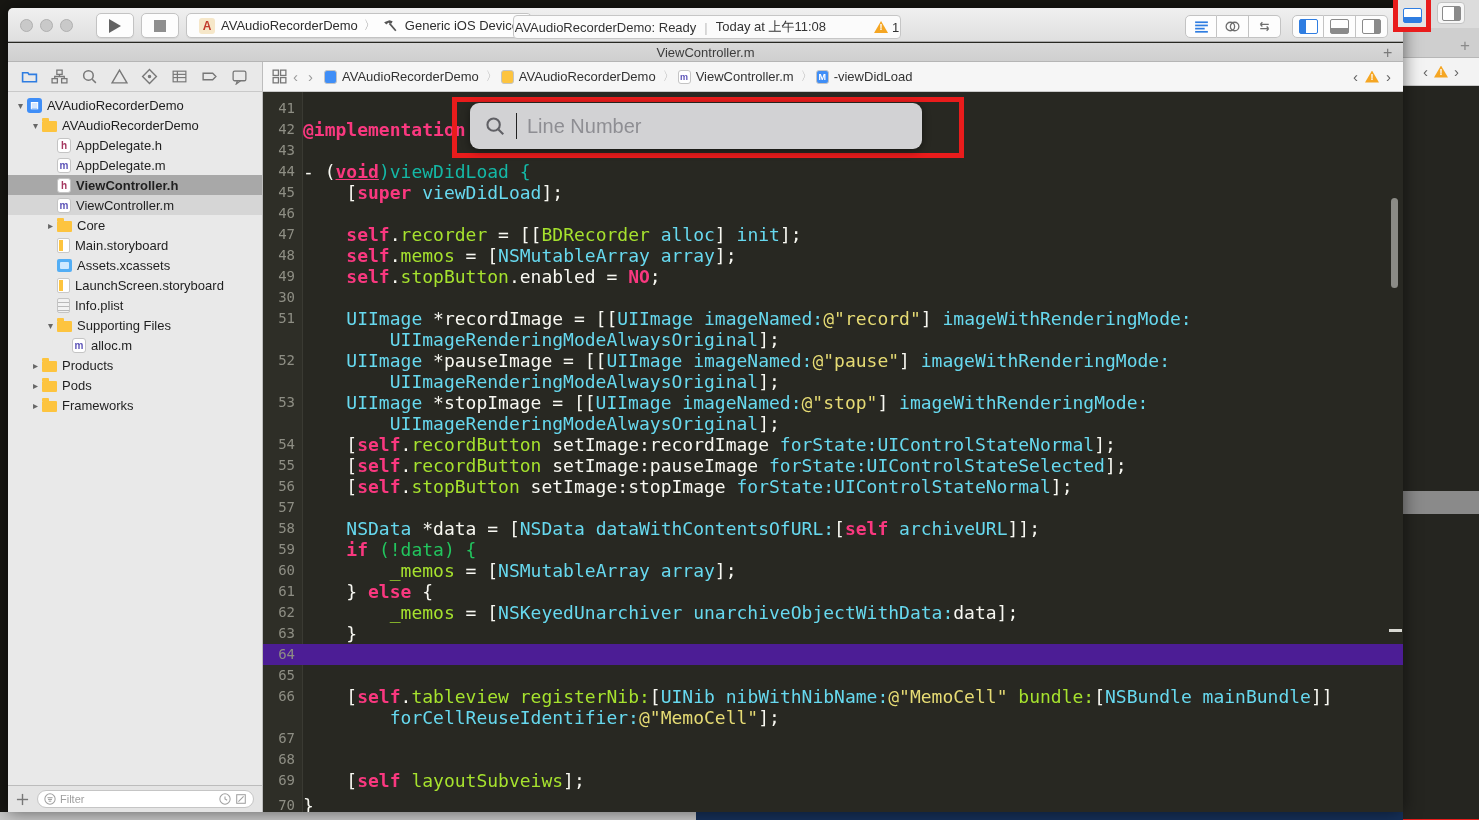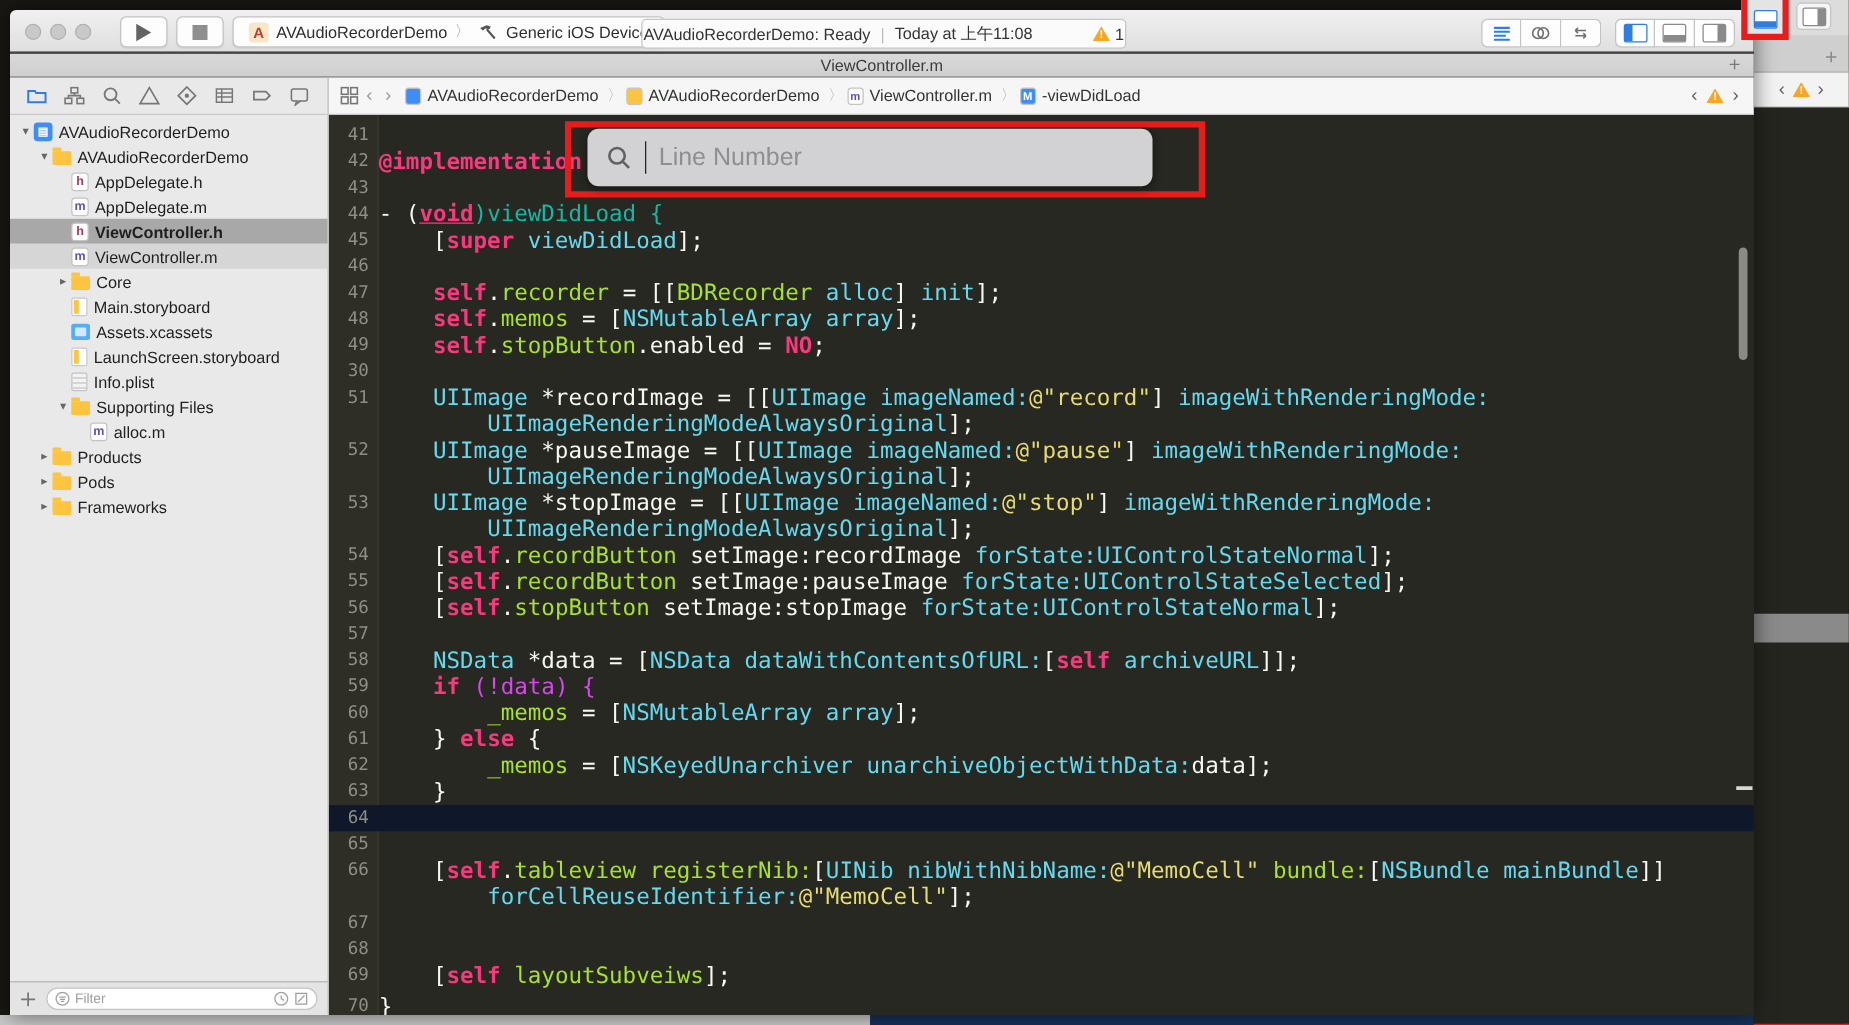--- a/index.html
+++ b/index.html
@@ -105,21 +105,21 @@
             font-size:11px; color:#9f9f9f; }
   .ffield .grow { flex:1; }
 
   
   .editor { position:absolute; left:263px; top:92px; width:1140px; height:720px;
             background:#282822; overflow:hidden; }
   .gutter-bg { position:absolute; left:0; top:0; width:40px; height:720px;
                background:#2e2e27; border-right:1px solid #3a3a33; }
   .crow { position:absolute; left:0; height:21px; width:1140px; white-space:pre;
           font-family:"DejaVu Sans Mono", monospace; font-size:18px; line-height:21px; }
-  .crow.hl { background:#0f172a; }
+  .crow.hl { background:#4c1d95; }
   .ln { display:inline-block; width:32px; text-align:right; padding-right:0;
         margin-right:8px; font-size:14px; color:#8e8e84; vertical-align:top;
         line-height:21px; font-family:"DejaVu Sans Mono", monospace; }
   .codetxt { letter-spacing:0; }
   .codetxt span.p { font-weight:bold; }
   .scrollthumb { position:absolute; left:1128px; top:106px; width:7px; height:90px;
                  border-radius:4px; background:#8b8b86; }
   .linedash { position:absolute; left:1126px; top:537px; width:13px; height:3px;
               background:#d8d8d2; }
 
@@ -508,21 +508,21 @@
         <div class="crow" style="top: 237px;"><span class="ln"></span><span class="codetxt"><span class="w" style="color: rgb(248, 248, 242);">        </span><span class="c" style="color: rgb(103, 217, 239);">UIImageRenderingModeAlwaysOriginal</span><span class="w" style="color: rgb(248, 248, 242);">];</span></span></div>
         <div class="crow" style="top: 258px;"><span class="ln">52</span><span class="codetxt"><span class="w" style="color: rgb(248, 248, 242);">    </span><span class="c" style="color: rgb(103, 217, 239);">UIImage</span><span class="w" style="color: rgb(248, 248, 242);"> *pauseImage = [[</span><span class="c" style="color: rgb(103, 217, 239);">UIImage</span><span class="w" style="color: rgb(248, 248, 242);"> </span><span class="c" style="color: rgb(103, 217, 239);">imageNamed:</span><span class="y" style="color: rgb(230, 219, 116);">@"pause"</span><span class="w" style="color: rgb(248, 248, 242);">] </span><span class="c" style="color: rgb(103, 217, 239);">imageWithRenderingMode:</span></span></div>
         <div class="crow" style="top: 279px;"><span class="ln"></span><span class="codetxt"><span class="w" style="color: rgb(248, 248, 242);">        </span><span class="c" style="color: rgb(103, 217, 239);">UIImageRenderingModeAlwaysOriginal</span><span class="w" style="color: rgb(248, 248, 242);">];</span></span></div>
         <div class="crow" style="top: 300px;"><span class="ln">53</span><span class="codetxt"><span class="w" style="color: rgb(248, 248, 242);">    </span><span class="c" style="color: rgb(103, 217, 239);">UIImage</span><span class="w" style="color: rgb(248, 248, 242);"> *stopImage = [[</span><span class="c" style="color: rgb(103, 217, 239);">UIImage</span><span class="w" style="color: rgb(248, 248, 242);"> </span><span class="c" style="color: rgb(103, 217, 239);">imageNamed:</span><span class="y" style="color: rgb(230, 219, 116);">@"stop"</span><span class="w" style="color: rgb(248, 248, 242);">] </span><span class="c" style="color: rgb(103, 217, 239);">imageWithRenderingMode:</span></span></div>
         <div class="crow" style="top: 321px;"><span class="ln"></span><span class="codetxt"><span class="w" style="color: rgb(248, 248, 242);">        </span><span class="c" style="color: rgb(103, 217, 239);">UIImageRenderingModeAlwaysOriginal</span><span class="w" style="color: rgb(248, 248, 242);">];</span></span></div>
         <div class="crow" style="top: 342px;"><span class="ln">54</span><span class="codetxt"><span class="w" style="color: rgb(248, 248, 242);">    [</span><span class="p" style="color: rgb(249, 56, 127);">self</span><span class="w" style="color: rgb(248, 248, 242);">.</span><span class="g" style="color: rgb(166, 226, 46);">recordButton</span><span class="w" style="color: rgb(248, 248, 242);"> setImage:recordImage </span><span class="c" style="color: rgb(103, 217, 239);">forState:UIControlStateNormal</span><span class="w" style="color: rgb(248, 248, 242);">];</span></span></div>
         <div class="crow" style="top: 363px;"><span class="ln">55</span><span class="codetxt"><span class="w" style="color: rgb(248, 248, 242);">    [</span><span class="p" style="color: rgb(249, 56, 127);">self</span><span class="w" style="color: rgb(248, 248, 242);">.</span><span class="g" style="color: rgb(166, 226, 46);">recordButton</span><span class="w" style="color: rgb(248, 248, 242);"> setImage:pauseImage </span><span class="c" style="color: rgb(103, 217, 239);">forState:UIControlStateSelected</span><span class="w" style="color: rgb(248, 248, 242);">];</span></span></div>
         <div class="crow" style="top: 384px;"><span class="ln">56</span><span class="codetxt"><span class="w" style="color: rgb(248, 248, 242);">    [</span><span class="p" style="color: rgb(249, 56, 127);">self</span><span class="w" style="color: rgb(248, 248, 242);">.</span><span class="g" style="color: rgb(166, 226, 46);">stopButton</span><span class="w" style="color: rgb(248, 248, 242);"> setImage:stopImage </span><span class="c" style="color: rgb(103, 217, 239);">forState:UIControlStateNormal</span><span class="w" style="color: rgb(248, 248, 242);">];</span></span></div>
         <div class="crow" style="top: 405px;"><span class="ln">57</span><span class="codetxt"></span></div>
         <div class="crow" style="top: 426px;"><span class="ln">58</span><span class="codetxt"><span class="w" style="color: rgb(248, 248, 242);">    </span><span class="c" style="color: rgb(103, 217, 239);">NSData</span><span class="w" style="color: rgb(248, 248, 242);"> *data = [</span><span class="c" style="color: rgb(103, 217, 239);">NSData</span><span class="w" style="color: rgb(248, 248, 242);"> </span><span class="c" style="color: rgb(103, 217, 239);">dataWithContentsOfURL:</span><span class="w" style="color: rgb(248, 248, 242);">[</span><span class="p" style="color: rgb(249, 56, 127);">self</span><span class="w" style="color: rgb(248, 248, 242);"> </span><span class="c" style="color: rgb(103, 217, 239);">archiveURL</span><span class="w" style="color: rgb(248, 248, 242);">]];</span></span></div>
-        <div class="crow" style="top: 447px;"><span class="ln">59</span><span class="codetxt"><span class="w" style="color: rgb(248, 248, 242);">    </span><span class="p" style="color: rgb(249, 56, 127);">if</span><span class="w" style="color: #d946ef;"> (!data) {</span></span></div>
+        <div class="crow" style="top: 447px;"><span class="ln">59</span><span class="codetxt"><span class="w" style="color: rgb(248, 248, 242);">    </span><span class="p" style="color: rgb(249, 56, 127);">if</span><span class="w" style="color: #22c55e;"> (!data) {</span></span></div>
         <div class="crow" style="top: 468px;"><span class="ln">60</span><span class="codetxt"><span class="w" style="color: rgb(248, 248, 242);">        </span><span class="g" style="color: rgb(166, 226, 46);">_memos</span><span class="w" style="color: rgb(248, 248, 242);"> = [</span><span class="c" style="color: rgb(103, 217, 239);">NSMutableArray</span><span class="w" style="color: rgb(248, 248, 242);"> </span><span class="c" style="color: rgb(103, 217, 239);">array</span><span class="w" style="color: rgb(248, 248, 242);">];</span></span></div>
         <div class="crow" style="top: 489px;"><span class="ln">61</span><span class="codetxt"><span class="w" style="color: rgb(248, 248, 242);">    } </span><span class="p" style="color: rgb(249, 56, 127);">else</span><span class="w" style="color: rgb(248, 248, 242);"> {</span></span></div>
         <div class="crow" style="top: 510px;"><span class="ln">62</span><span class="codetxt"><span class="w" style="color: rgb(248, 248, 242);">        </span><span class="g" style="color: rgb(166, 226, 46);">_memos</span><span class="w" style="color: rgb(248, 248, 242);"> = [</span><span class="c" style="color: rgb(103, 217, 239);">NSKeyedUnarchiver</span><span class="w" style="color: rgb(248, 248, 242);"> </span><span class="c" style="color: rgb(103, 217, 239);">unarchiveObjectWithData:</span><span class="w" style="color: rgb(248, 248, 242);">data];</span></span></div>
         <div class="crow" style="top: 531px;"><span class="ln">63</span><span class="codetxt"><span class="w" style="color: rgb(248, 248, 242);">    }</span></span></div>
         <div class="crow hl" style="top: 552px;"><span class="ln">64</span><span class="codetxt"></span></div>
         <div class="crow" style="top: 573px;"><span class="ln">65</span><span class="codetxt"></span></div>
         <div class="crow" style="top: 594px;"><span class="ln">66</span><span class="codetxt"><span class="w" style="color: rgb(248, 248, 242);">    [</span><span class="p" style="color: rgb(249, 56, 127);">self</span><span class="w" style="color: rgb(248, 248, 242);">.</span><span class="g" style="color: rgb(166, 226, 46);">tableview</span><span class="w" style="color: rgb(248, 248, 242);"> </span><span class="g" style="color: rgb(166, 226, 46);">registerNib:</span><span class="w" style="color: rgb(248, 248, 242);">[</span><span class="c" style="color: rgb(103, 217, 239);">UINib</span><span class="w" style="color: rgb(248, 248, 242);"> </span><span class="c" style="color: rgb(103, 217, 239);">nibWithNibName:</span><span class="y" style="color: rgb(230, 219, 116);">@"MemoCell"</span><span class="w" style="color: rgb(248, 248, 242);"> </span><span class="g" style="color: rgb(166, 226, 46);">bundle:</span><span class="w" style="color: rgb(248, 248, 242);">[</span><span class="c" style="color: rgb(103, 217, 239);">NSBundle</span><span class="w" style="color: rgb(248, 248, 242);"> </span><span class="c" style="color: rgb(103, 217, 239);">mainBundle</span><span class="w" style="color: rgb(248, 248, 242);">]]</span></span></div>
         <div class="crow" style="top: 615px;"><span class="ln"></span><span class="codetxt"><span class="w" style="color: rgb(248, 248, 242);">        </span><span class="c" style="color: rgb(103, 217, 239);">forCellReuseIdentifier:</span><span class="y" style="color: rgb(230, 219, 116);">@"MemoCell"</span><span class="w" style="color: rgb(248, 248, 242);">];</span></span></div>
         <div class="crow" style="top: 636px;"><span class="ln">67</span><span class="codetxt"></span></div>
         <div class="crow" style="top: 657px;"><span class="ln">68</span><span class="codetxt"></span></div>

